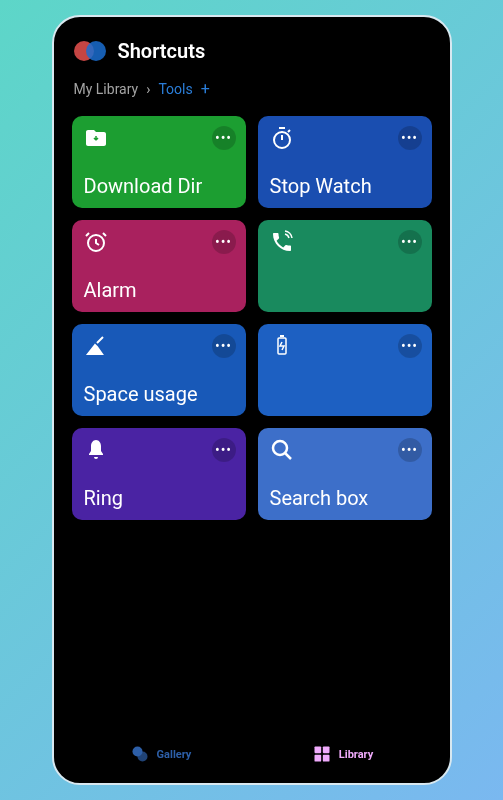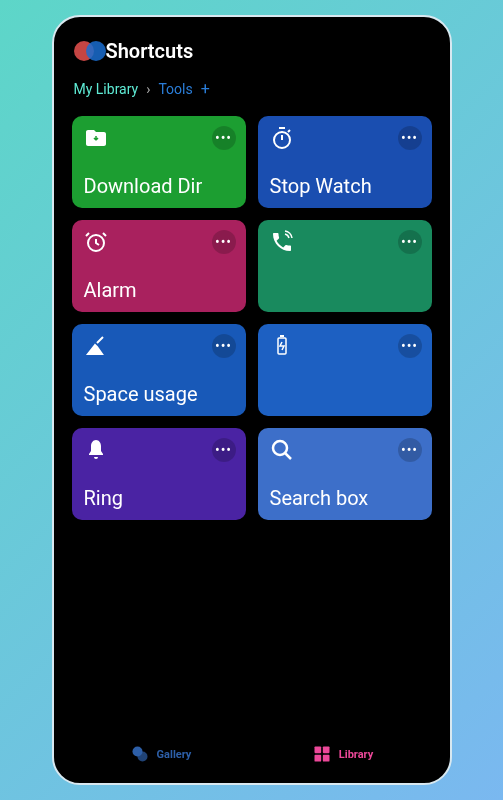--- a/index.html
+++ b/index.html
@@ -24,21 +24,21 @@
       border: 2px solid #d8e8f0;
       padding: 14px 16px 0 16px;
       display: flex;
       flex-direction: column;
       position: relative;
       overflow: hidden;
     }
     .header {
       display: flex;
       align-items: center;
-      gap: 0;
+      gap: 12px;
       padding: 8px 4px 16px 4px;
     }
     .logo {
       width: 32px;
       height: 20px;
       position: relative;
     }
     .logo-circle {
       width: 20px;
       height: 20px;
@@ -62,21 +62,21 @@
       font-weight: 600;
     }
     .breadcrumb {
       display: flex;
       align-items: center;
       gap: 8px;
       padding: 0 4px 18px 4px;
       font-size: 14px;
     }
     .breadcrumb-root {
-      color: #5eead4;
+      color: #a3a3a3;
     }
     .breadcrumb-sep {
       color: #aaa;
     }
     .breadcrumb-current {
       color: #2a7dd8;
     }
     .breadcrumb-add {
       color: #2a7dd8;
       font-size: 16px;
@@ -152,21 +152,21 @@
       font-weight: bold;
     }
     .nav-icon {
       width: 20px;
       height: 20px;
     }
     .nav-label {
       font-size: 11px;
     }
     .nav-inactive { color: #2d5fa8; }
-    .nav-active { color: #ec4899; }
+    .nav-active { color: #f0abfc; }
     svg { display: block; }
   </style>
 </head>
 <body>
 
 <div class="phone">
 
   <div class="header">
     <div class="logo">
       <div class="logo-circle logo-left"></div>

